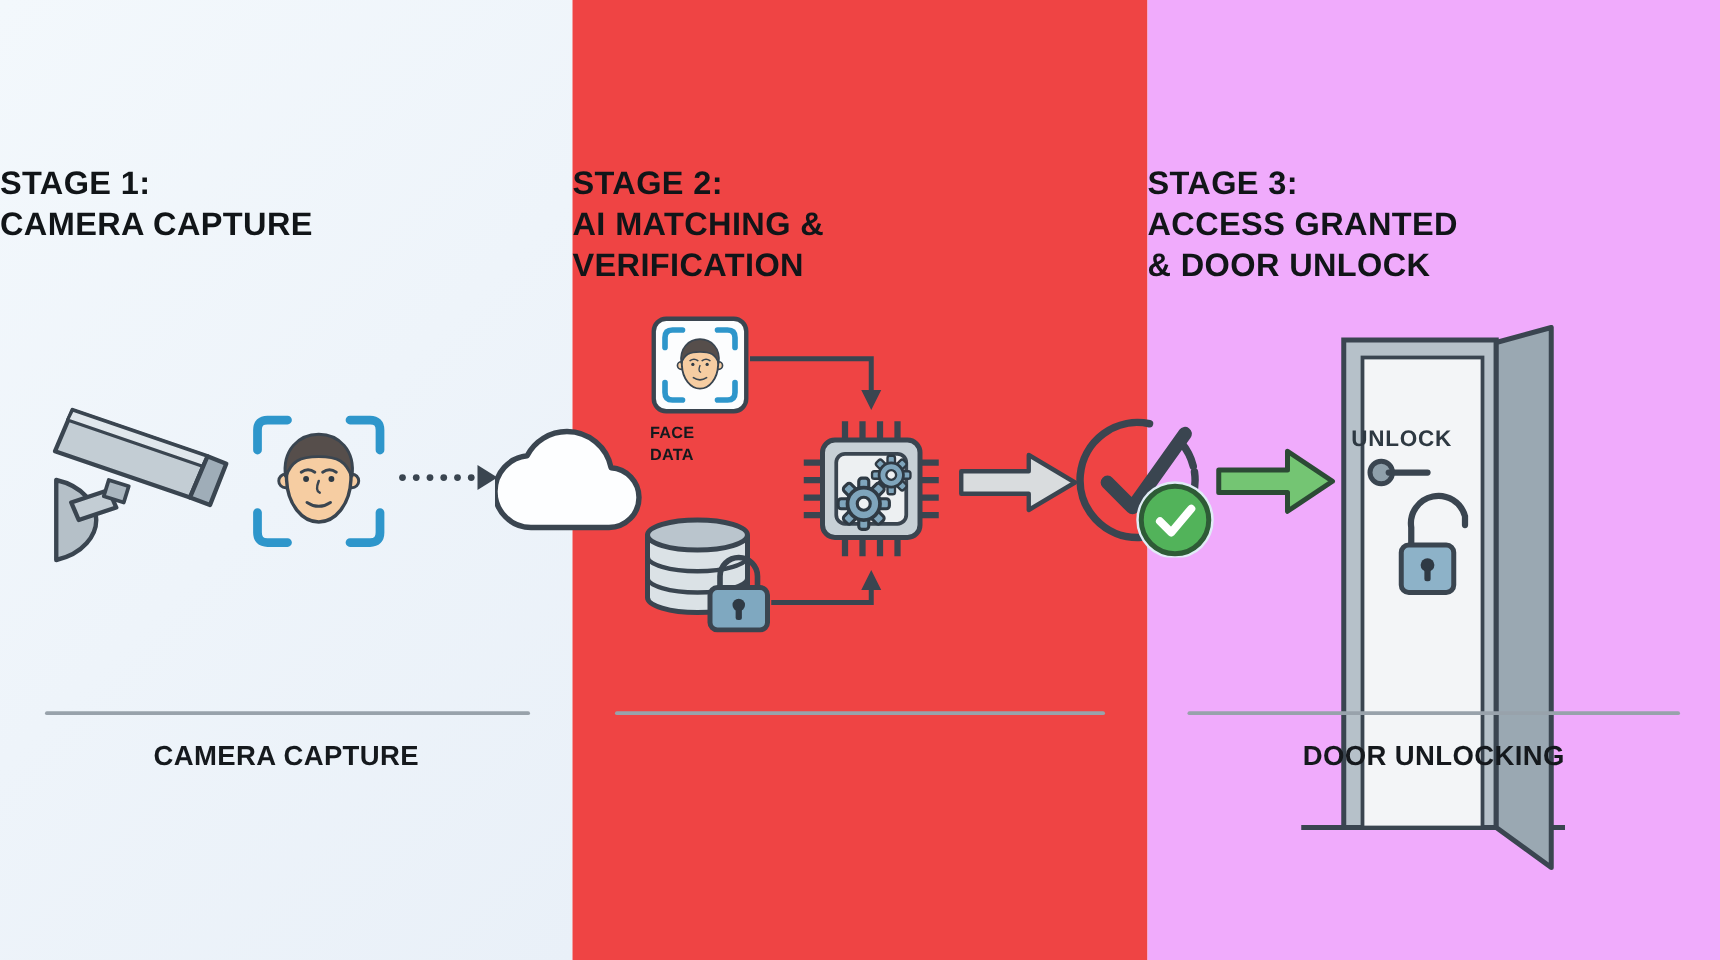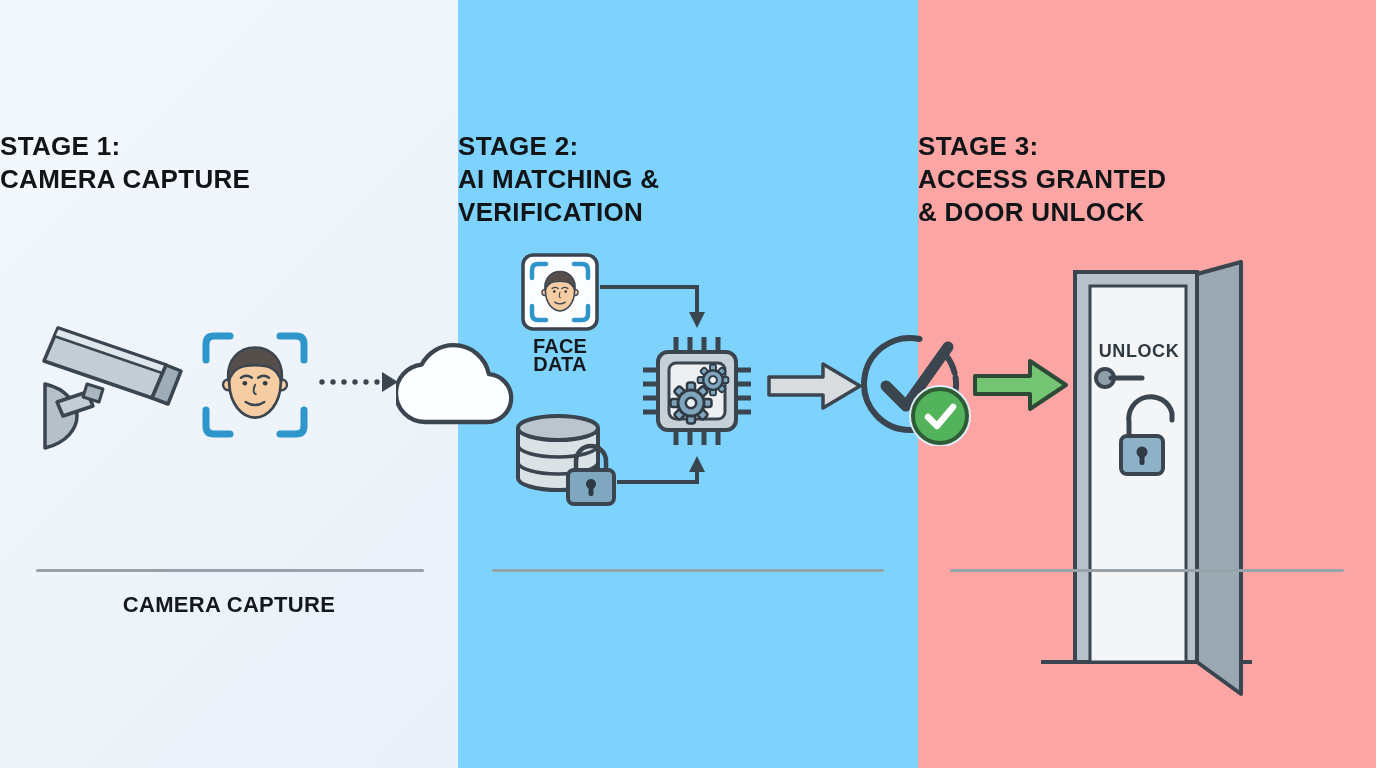--- a/index.html
+++ b/index.html
@@ -2,39 +2,39 @@
 <html><head>
 <meta charset="utf-8">
 <style>
   html,body{margin:0;padding:0;background:#fff;}
   .canvas{
     position:relative;width:1376px;height:768px;overflow:hidden;
     font-family:"Liberation Sans",sans-serif;color:#14181c;
   }
   .panel{position:absolute;top:0;height:768px;}
   .panel-1{left:0;width:458px;background:linear-gradient(135deg,#f3f8fc 0%,#e9f0f8 100%);}
-  .panel-2{left:458px;width:460px;background:#7dd3fc;}
-  .panel-3{left:918px;width:458px;background:#fca5a5;}
+  .panel-2{left:458px;width:460px;background:#ef4444;}
+  .panel-3{left:918px;width:458px;background:#f0abfc;}
   .stage-title{
     position:absolute;top:130px;left:0;width:100%;
     text-align:left;font-size:26px;line-height:33px;font-weight:bold;
     color:#111518;white-space:pre-line;letter-spacing:.3px;
   }
   .caption{
     position:absolute;top:592px;left:0;width:100%;
     text-align:center;font-size:22px;font-weight:bold;color:#15191d;letter-spacing:.3px;
   }
   .divider{position:absolute;top:569px;height:3px;background:#98a2ab;border-radius:2px;}
   .icon{position:absolute;}
   .icon-label{
-    position:absolute;text-align:center;font-size:20px;line-height:18px;
+    position:absolute;text-align:left;font-size:13px;line-height:18px;
     font-weight:bold;color:#15191d;white-space:pre-line;letter-spacing:.2px;
   }
   .door-label{
-    position:absolute;left:163px;top:341px;width:116px;text-align:center;
+    position:absolute;left:163px;top:341px;width:116px;text-align:left;
     font-size:18px;font-weight:bold;color:#2e3942;letter-spacing:.6px;
   }
   svg{display:block;}
 </style>
 </head>
 <body>
 
 <div class="canvas">
 
   <svg width="0" height="0" style="position:absolute">
@@ -213,15 +213,16 @@
       <g>
         <path d="M94,176 V162 A22,22 0 0 1 137,153 V160" fill="none" stroke="#3a4550" stroke-width="5" stroke-linecap="round"></path>
         <rect x="86" y="176" width="42" height="38" rx="6" fill="#8db2c8" stroke="#3a4550" stroke-width="4"></rect>
         <circle cx="107" cy="192" r="5.5" fill="#2f3a44"></circle>
         <rect x="104.5" y="194" width="5" height="11" rx="2" fill="#2f3a44"></rect>
       </g>
     </svg>
     <div class="door-label">UNLOCK</div>
 
     <div class="divider" style="left:32px;width:394px"></div>
+    <div class="caption">DOOR UNLOCKING</div>
   </div>
 
 </div>
 
 </body></html>

